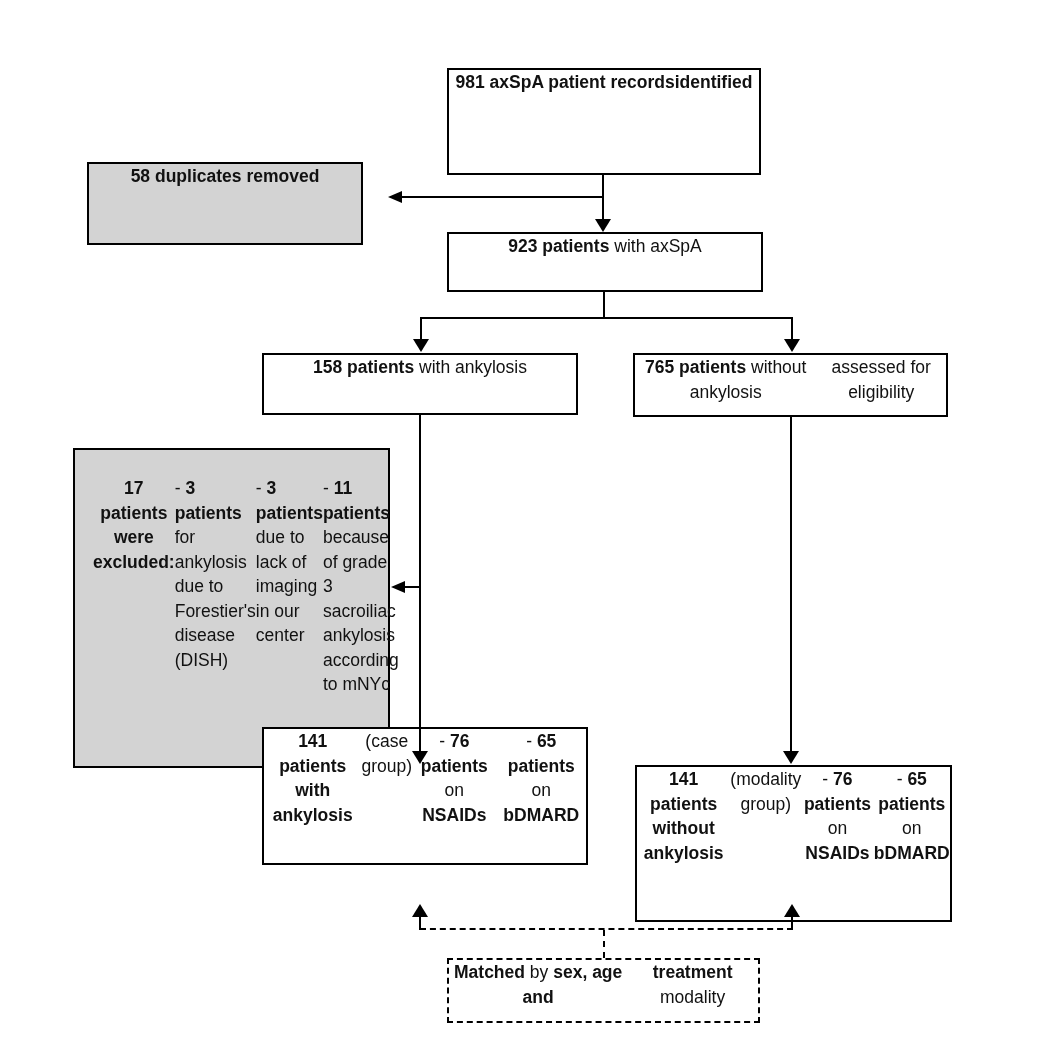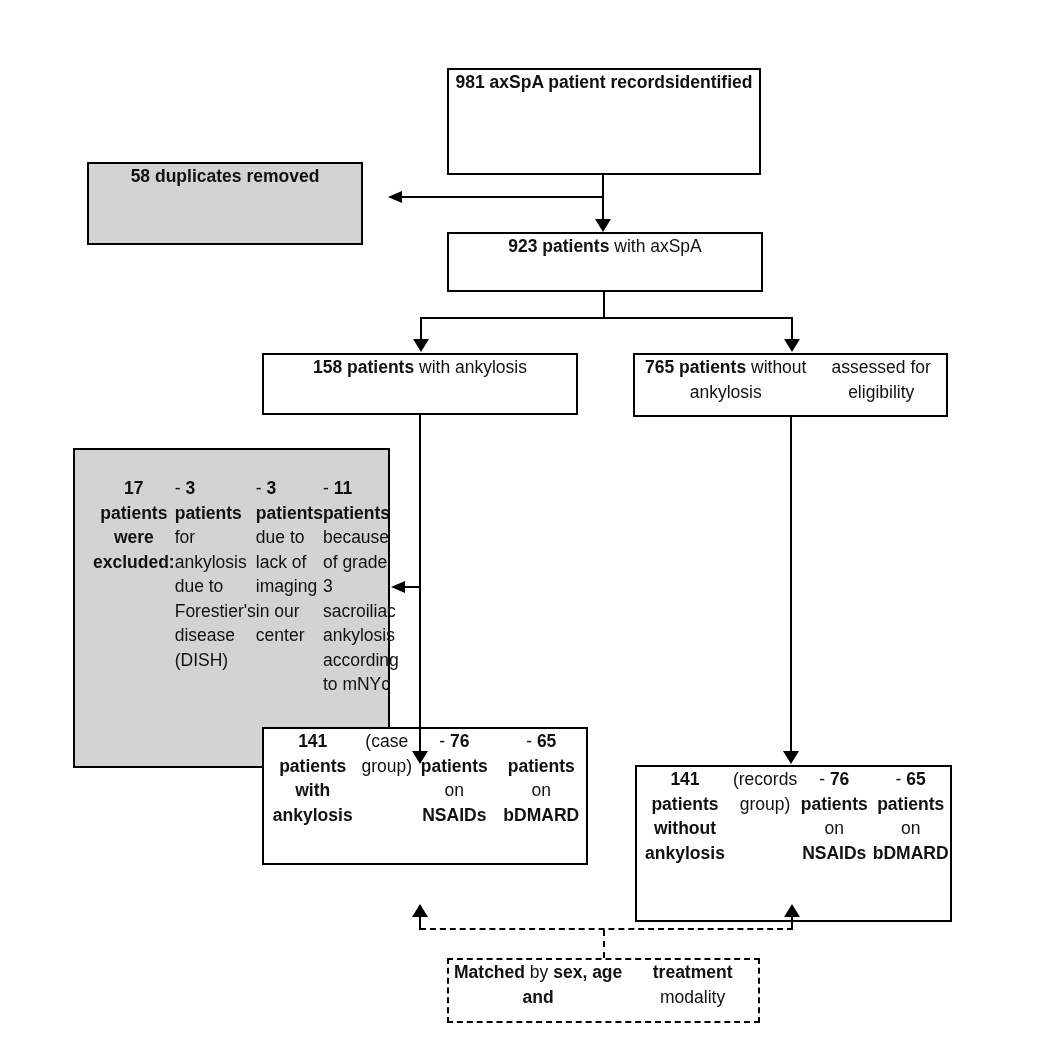--- a/index.html
+++ b/index.html
@@ -72,21 +72,21 @@
 
 <div class="box" id="box-case">
   <div><span class="b">141 patients with ankylosis</span></div>
   <div>(case group)</div>
   <div><span>- </span><span class="b">76 patients</span><span> on </span><span class="b">NSAIDs</span></div>
   <div><span>- </span><span class="b">65 patients</span><span> on </span><span class="b">bDMARD</span></div>
 </div>
 
 <div class="box" id="box-control">
   <div><span class="b">141 patients without ankylosis</span></div>
-  <div>(records group)</div>
+  <div>(modality group)</div>
   <div><span>- </span><span class="b">76 patients</span><span> on </span><span class="b">NSAIDs</span></div>
   <div><span>- </span><span class="b">65 patients</span><span> on </span><span class="b">bDMARD</span></div>
 </div>
 
 <div class="box" id="box-matched">
   <div><span class="b">Matched</span><span> by </span><span class="b">sex, age and</span></div>
   <div><span class="b">treatment</span><span> modality</span></div>
 </div>
 
 <div class="line" style="left:602px;top:175px;width:2px;height:46px;"></div>

